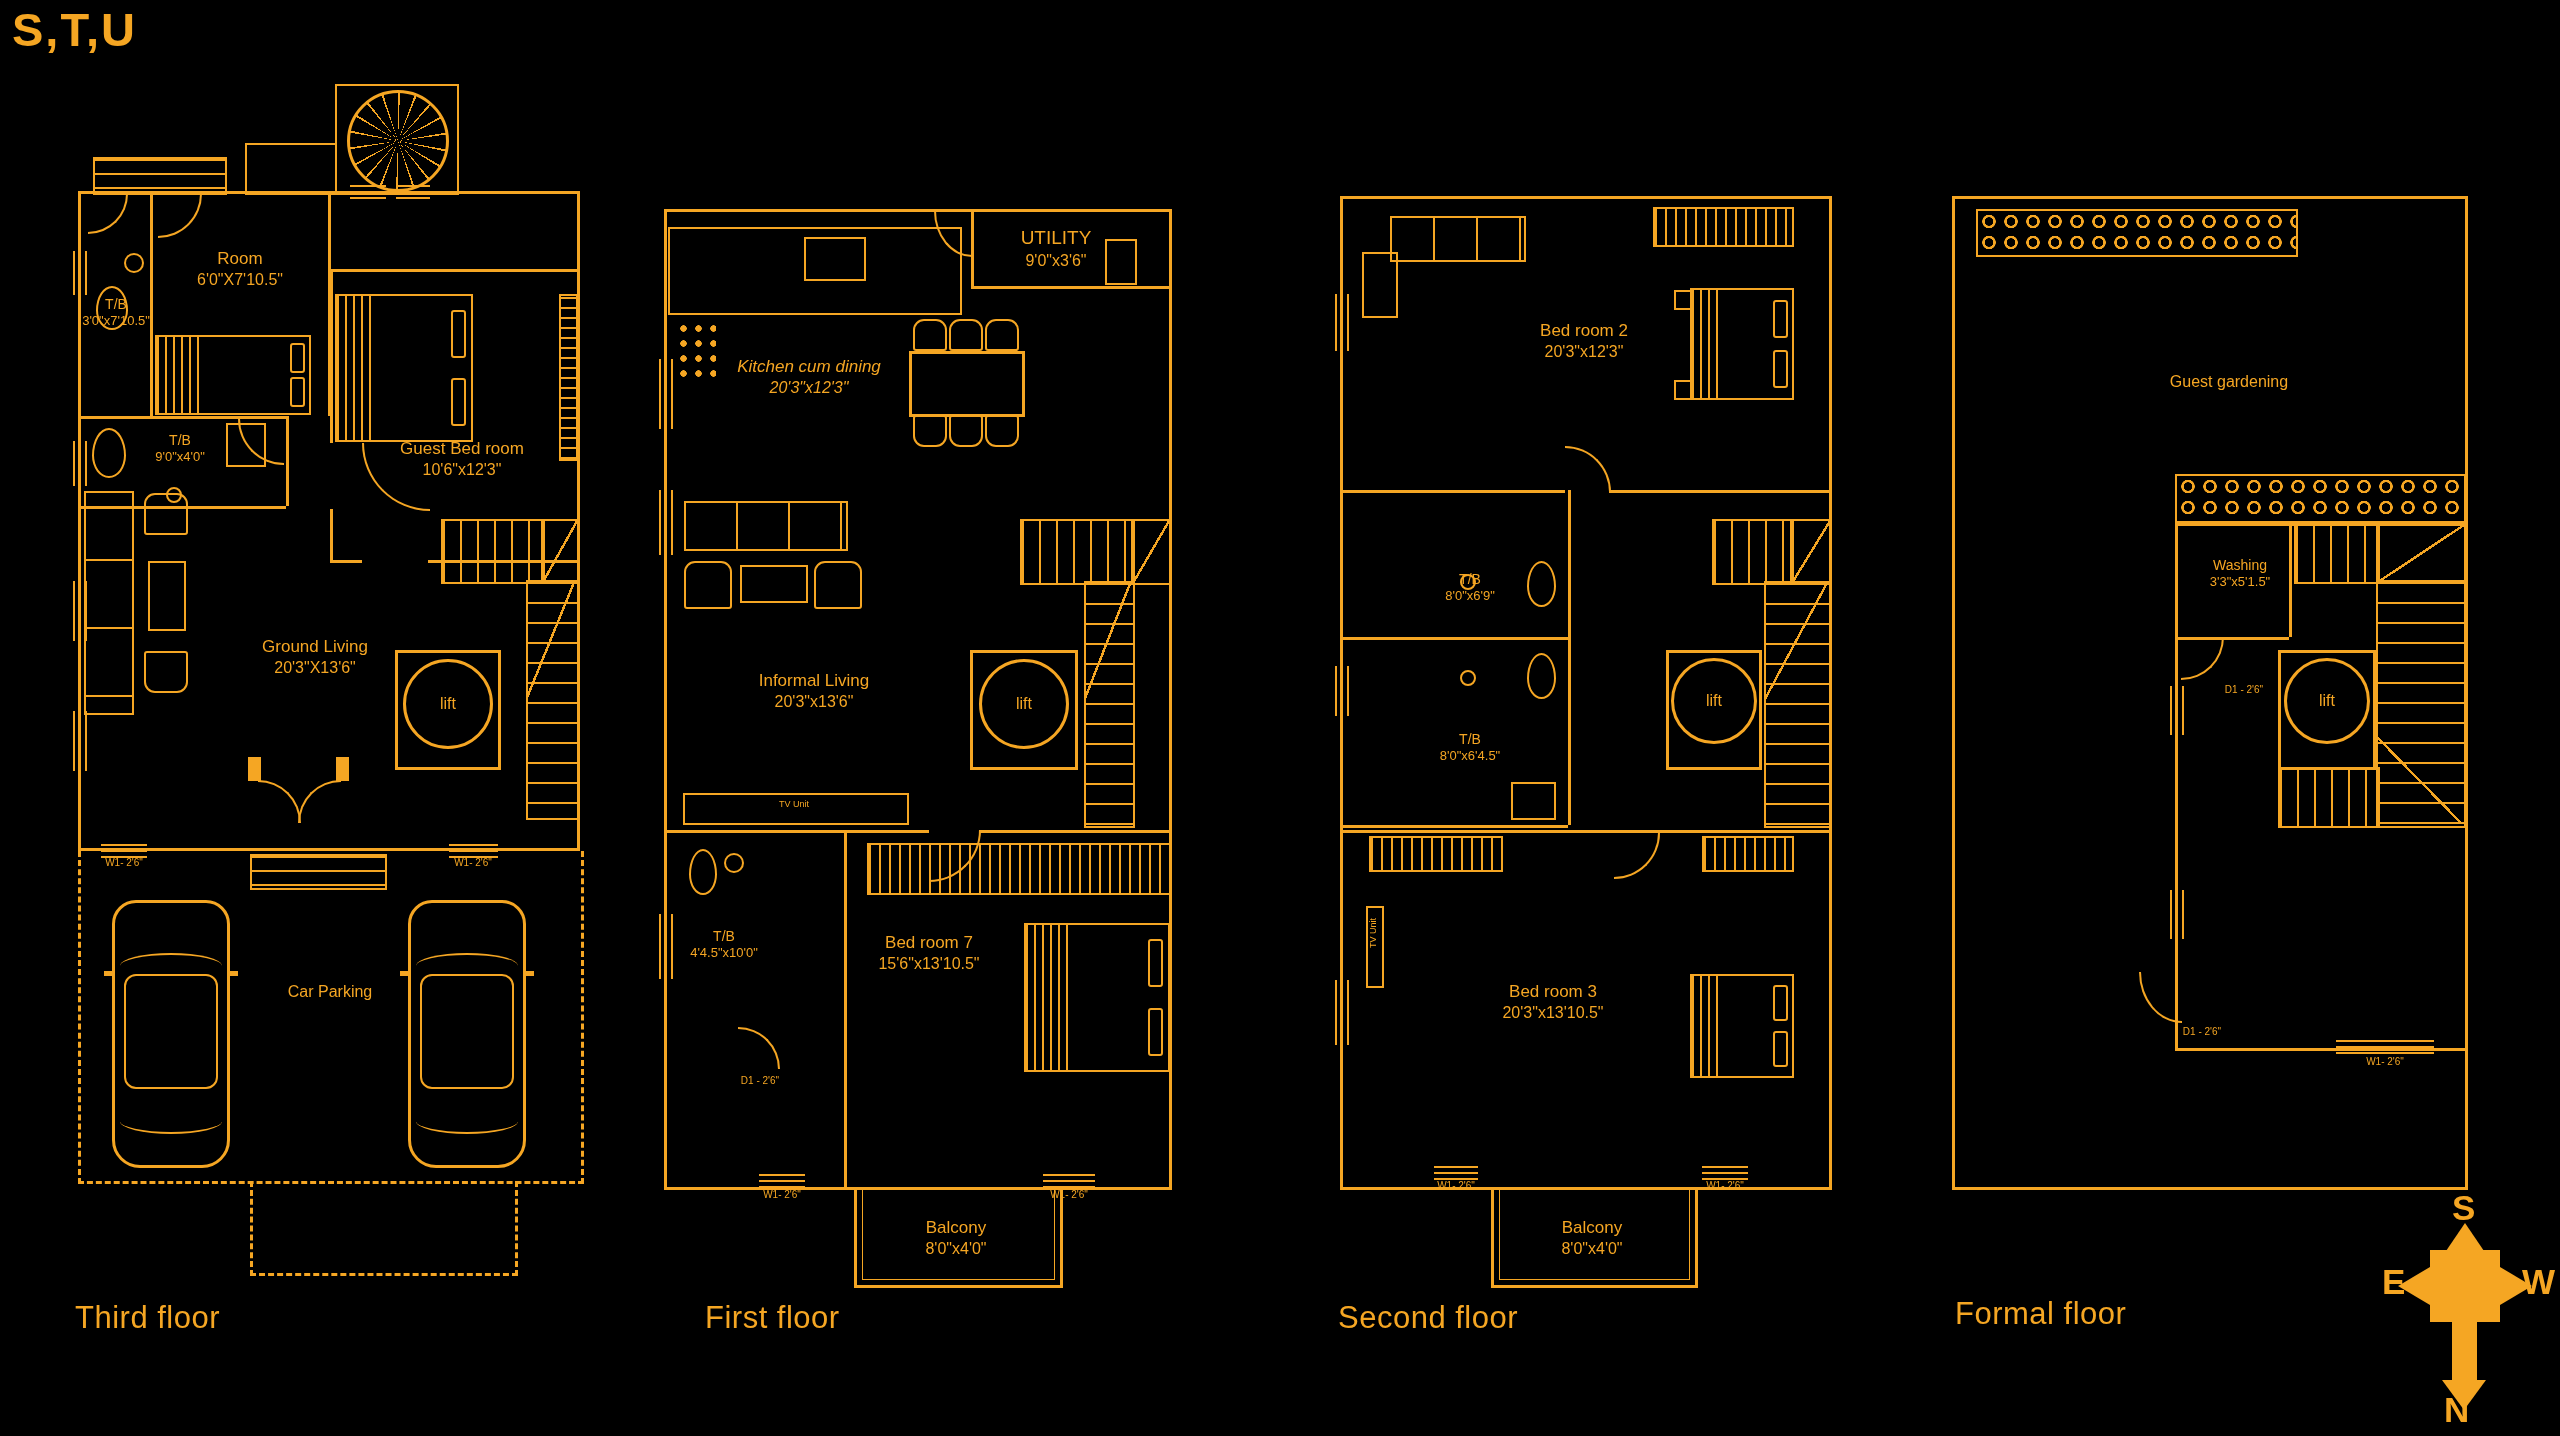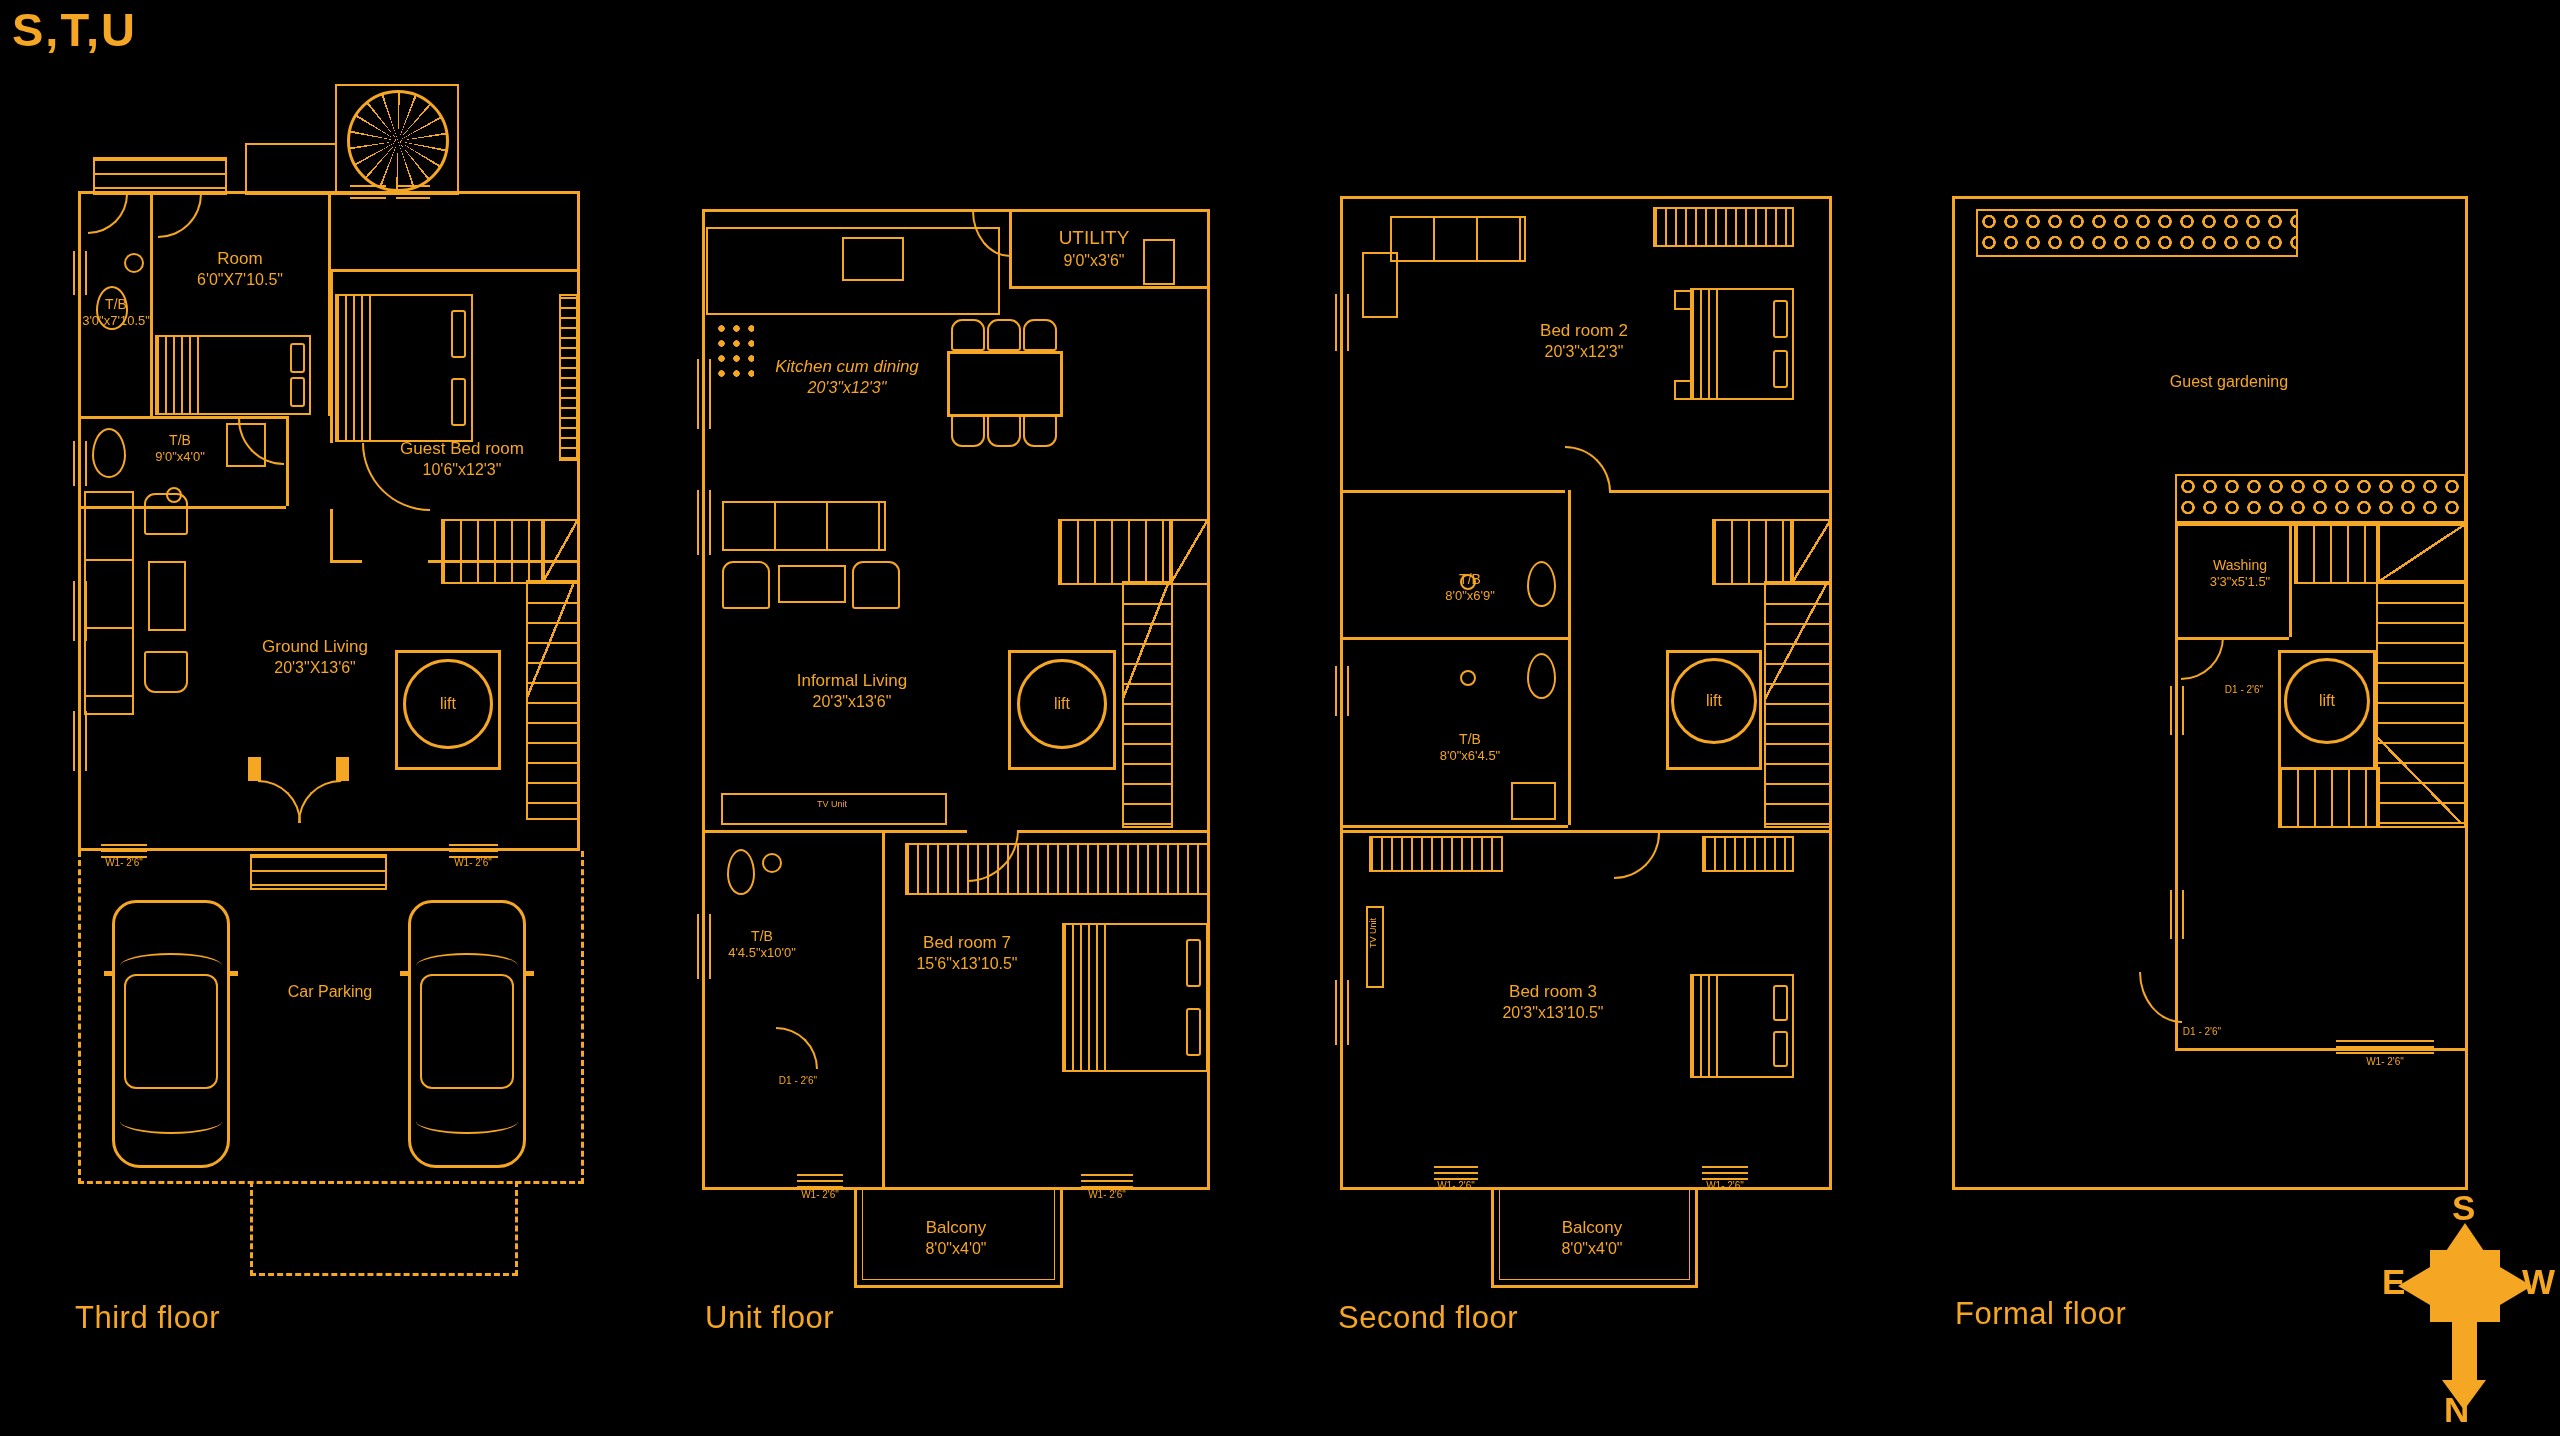--- a/index.html
+++ b/index.html
@@ -190,21 +190,21 @@
       <div class="cb"></div>
     <div class="wr"></div>
     <div class="mi" style="left:-11px;"></div>
     <div class="mi" style="right:-11px;"></div>
   </div>
   <div class="rl" style="left:330px;top:992px;font-size:16px;">
     <div>Car Parking</div>
   </div>
   <div class="fl" style="left:75px;top:1300px;">Third floor</div>
 
-  <div class="a" style="left:702px;top:209px;width:508px;height:981px;">
+  <div class="a" style="left:664px;top:209px;width:508px;height:981px;">
     <div class="box" style="left:0;top:0;right:0;bottom:0;"></div>
 
     <div class="wv" style="left:307px;top:0;height:77px;"></div>
     <div class="wh" style="left:307px;top:77px;width:201px;"></div>
     <div class="arc arcBL" style="left:270px;top:2px;width:36px;height:44px;"></div>
     <div class="box2" style="left:441px;top:30px;width:28px;height:42px;"></div>
     <div class="rl" style="left:392px;top:40px;font-size:19px;">
       <div>UTILITY</div>
       <div class="d">9'0"x3'6"</div>
     </div>
@@ -279,21 +279,21 @@
     <div class="winv" style="left:-5px;top:281px;height:65px;"></div>
     <div class="winv" style="left:-5px;top:705px;height:65px;"></div>
   </div>
   <div class="balc" style="left:854px;top:1190px;width:203px;height:95px;">
     <div class="in"></div>
   </div>
   <div class="rl" style="left:956px;top:1238px;">
     <div>Balcony</div>
     <div class="d">8'0"x4'0"</div>
   </div>
-  <div class="fl" style="left:705px;top:1300px;">Unit floor</div>
+  <div class="fl" style="left:705px;top:1300px;">First floor</div>
 
   <div class="a" style="left:1340px;top:196px;width:492px;height:994px;">
     <div class="box" style="left:0;top:0;right:0;bottom:0;"></div>
 
     <div class="hv" style="left:313px;top:11px;width:137px;height:36px;"></div>
     <div class="sf" style="left:50px;top:20px;width:132px;height:42px;background:repeating-linear-gradient(90deg,transparent 0 41px,var(--o) 41px 43px);"></div>
     <div class="sf" style="left:22px;top:56px;width:32px;height:62px;"></div>
     <div class="bed" style="left:350px;top:92px;width:100px;height:108px;">
       <div class="mat"></div>
       <div class="pw" style="right:4px;top:10px;height:34px;"></div>

